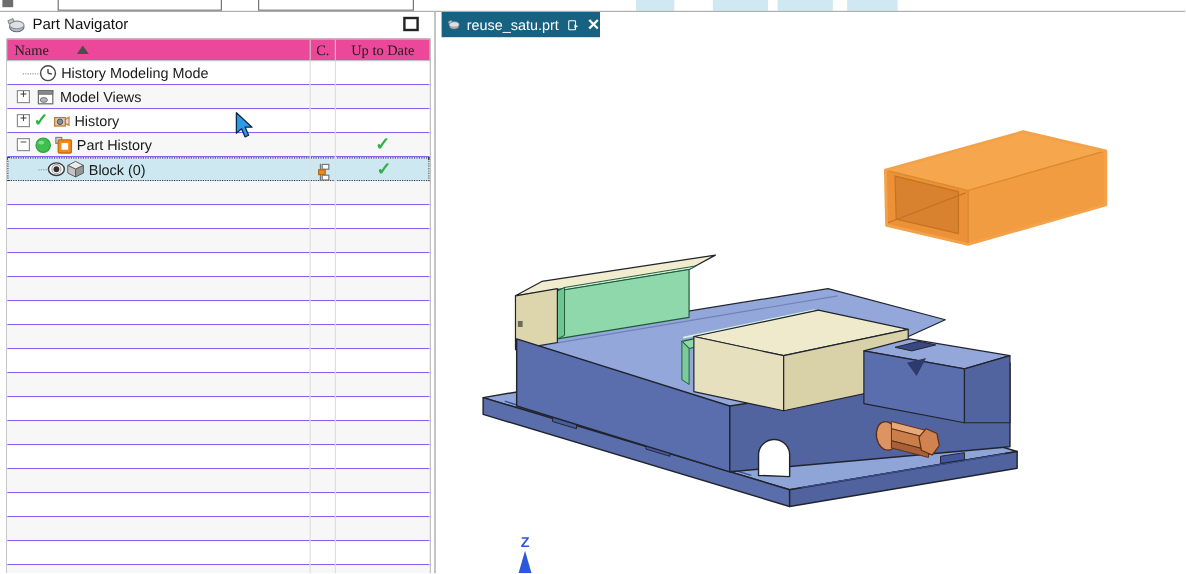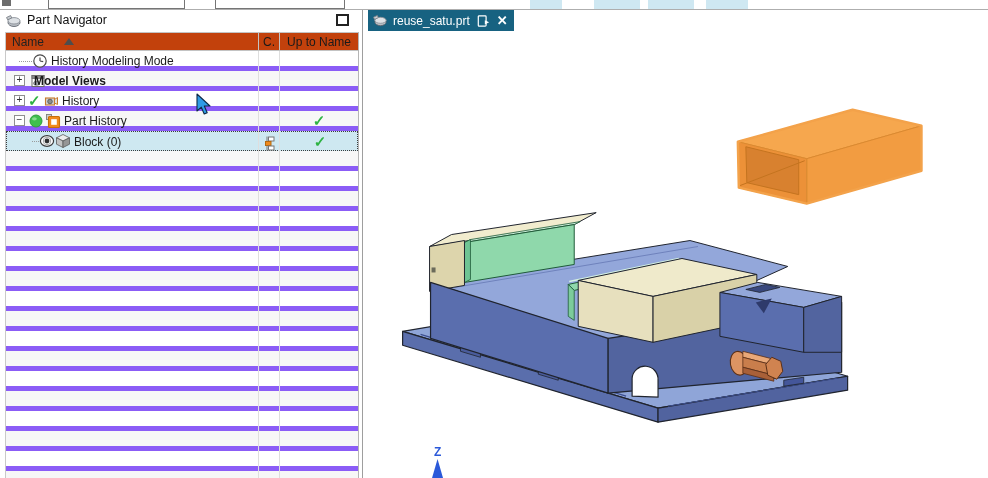--- a/index.html
+++ b/index.html
@@ -14,49 +14,49 @@
   .top-strip .rule { position:absolute; left:0; top:9px; width:988px; height:1px; background:#aeaeae; }
   .top-strip .box { position:absolute; top:-4px; height:13px; background:#fff; border:1px solid #757575; }
   .top-strip .sliver { position:absolute; top:0; height:9px; background:#cfe8f2; }
   .top-strip .corner-glyph { position:absolute; left:2px; top:0; width:9px; height:6px; background:#6d6d6d; }
   
   .panel { position:absolute; left:0; top:10px; width:362px; height:468px; background:#fff; }
   .panel-header { position:absolute; left:0; top:0; width:100%; height:22px;padding-left:29px; }
   .panel-title { position:absolute; left:27px; top:3px; font-size:12.5px; color:#111; }
   .panel-float-btn { position:absolute; right:13px; top:4px; width:13px; height:12px; border:2px solid #222; background:#fff; cursor:pointer; }
   .ptable { position:absolute; left:5px; top:22px; width:354px; height:446px; border-left:1px solid #c9c9c9; border-right:1px solid #b5b5b5; }
-  .thead { position:absolute; left:0; top:0; width:100%; height:19px; background:#c2410c;
-           border-top:1px solid #c3c3c3; border-bottom:1px solid #c3c3c3; }
+  .thead { position:absolute; left:0; top:0; width:100%; height:19px; background:#ec4899;
+           border-top:1px solid #c3c3c3; border-bottom:1px solid #c3c3c3;font-family:Liberation Serif, serif; }
   .th-name { position:absolute; left:6px; top:2px; color:#222; }
   .sort-asc { position:absolute; left:58px; top:5px; width:0; height:0;
               border-left:5px solid transparent; border-right:5px solid transparent; border-bottom:7px solid #4d4d4d; }
   .th-c { position:absolute; left:253px; top:2px; width:20px; text-align:center; }
   .th-utd { position:absolute; left:274px; top:2px; width:78px; text-align:center; }
   .vsep { position:absolute; top:0; bottom:0; width:1px; background:#dedede; }
   .vsep.h { background:#c3c3c3; }
   .rows { position:absolute; left:0; top:19px; width:100%; bottom:0; overflow:hidden; }
-  .row { position:relative; width:100%; height:20px; border-bottom:5px solid #8b5cf6; background:#fff; }
+  .row { position:relative; width:100%; height:20px; border-bottom:1px solid #8b5cf6; background:#fff; }
   .row.alt { background:#f7f7f7; }
   .row.selected { background:#cee8f1; border:1px dotted #3c3c3c; }
   .row .lbl { position:absolute; top:3px; white-space:nowrap; }
   .row .lbl.b { font-weight:normal; }
   .cell-c { position:absolute; left:253px; top:2px; width:20px; text-align:center; }
   .cell-utd { position:absolute; left:274px; top:0px; width:78px; text-align:center; }
   .check { color:#2fb344; font-weight:bold; font-size:15px; line-height:20px; }
   .expander { position:absolute; left:8px; top:4px; width:11px; height:11px; border:1px solid #8f8f8f; background:#fff;
               font-size:10px; line-height:8px; text-align:center; color:#333; cursor:pointer; }
   .ticon { position:absolute; top:2px; width:16px; height:16px; }
   .stub { position:absolute; height:1px; border-top:1px dotted #9b9b9b; }
   .vline { position:absolute; width:1px; border-left:1px dotted #9b9b9b; }
   
   .divider { position:absolute; left:362px; top:10px; width:1px; height:468px; background:#9e9e9e; }
   
   .graphics { position:absolute; left:368px; top:10px; width:620px; height:468px; background:#fff; }
   .tabbar { position:absolute; left:0; top:0; width:100%; height:21px; background:#fff; }
-  .tab { position:absolute; left:0; top:0; height:21px; width:146px; background:#176281; color:#fff;
+  .tab { position:absolute; left:0; top:0; height:21px; width:132px; background:#176281; color:#fff;
          display:flex; align-items:center; padding-left:5px; cursor:pointer; }
   .tab-label { margin-left:5px; font-size:12px; color:#fff; }
   .tab .mini { margin-left:7px; }
   .viewport { position:absolute; left:0; top:21px; width:620px; height:447px; }
   .cursor-layer { position:absolute; left:0; top:0; width:988px; height:478px; pointer-events:none; }
 </style>
 </head>
 <body>
 
 <div id="app">
@@ -81,21 +81,21 @@
       </svg>
       <span class="panel-title">Part Navigator</span>
       <div class="panel-float-btn"></div>
     </div>
 
     <div class="ptable">
       <div class="thead">
         <span class="th-name">Name</span>
         <span class="sort-asc"></span>
         <span class="th-c">C.</span>
-        <span class="th-utd">Up to Name</span>
+        <span class="th-utd">Up to Date</span>
         <div class="vsep h" style="left:252px;"></div>
         <div class="vsep h" style="left:273px;"></div>
       </div>
 
       <div class="rows" id="rows">
 
         <div class="vline" style="left:13px;top:10px;height:60px;"></div>
         <div class="vline" style="left:31px;top:80px;height:10px;"></div>
 
         <div class="row">
@@ -107,21 +107,21 @@
           <span class="lbl" style="left:45px;">History Modeling Mode</span>
         </div>
 
         <div class="row alt">
           <div class="expander">+</div>
           <svg class="ticon" style="left:24px;" width="16" height="16" viewBox="0 0 16 16">
             <rect x="2" y="2.5" width="12" height="11" fill="#fff" stroke="#6b6b6b" stroke-width="1"></rect>
             <rect x="2" y="2.5" width="12" height="3" fill="#8a8a8a" stroke="#6b6b6b" stroke-width="0.8"></rect>
             <ellipse cx="6.5" cy="10.3" rx="3" ry="2" fill="#b0b6bd" stroke="#707070" stroke-width="0.8"></ellipse>
           </svg>
-          <span class="lbl" style="left:28px;font-weight:bold;">Model Views</span>
+          <span class="lbl" style="left:44px;">Model Views</span>
         </div>
 
         <div class="row">
           <div class="expander">+</div>
           <span class="check" style="position:absolute;left:22px;top:0;">✓</span>
           <svg class="ticon" style="left:37px;" width="16" height="16" viewBox="0 0 16 16">
             <rect x="2.5" y="5" width="9" height="7" fill="#cfcfcf" stroke="#c77b2e" stroke-width="1.1"></rect>
             <circle cx="7" cy="8.5" r="2.3" fill="#8d8d8d" stroke="#4f4f4f" stroke-width="0.8"></circle>
             <polygon points="11.5,6.5 14.5,4.5 14.5,11.5 11.5,10" fill="#e0e0e0" stroke="#c77b2e" stroke-width="1"></polygon>
           </svg>

